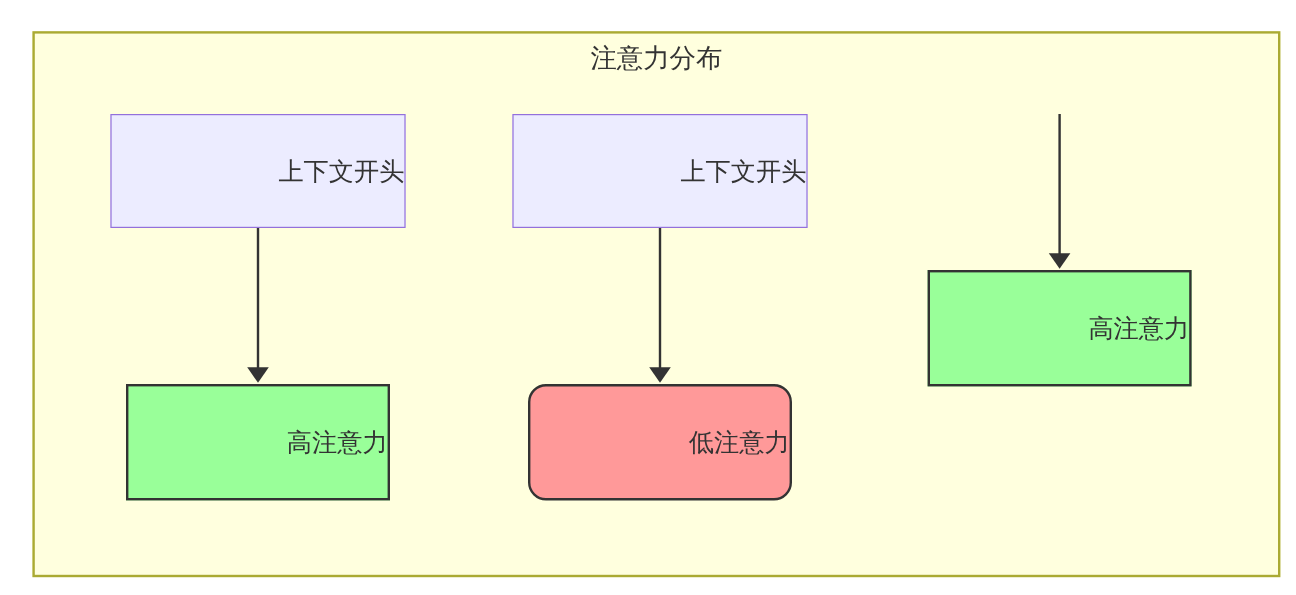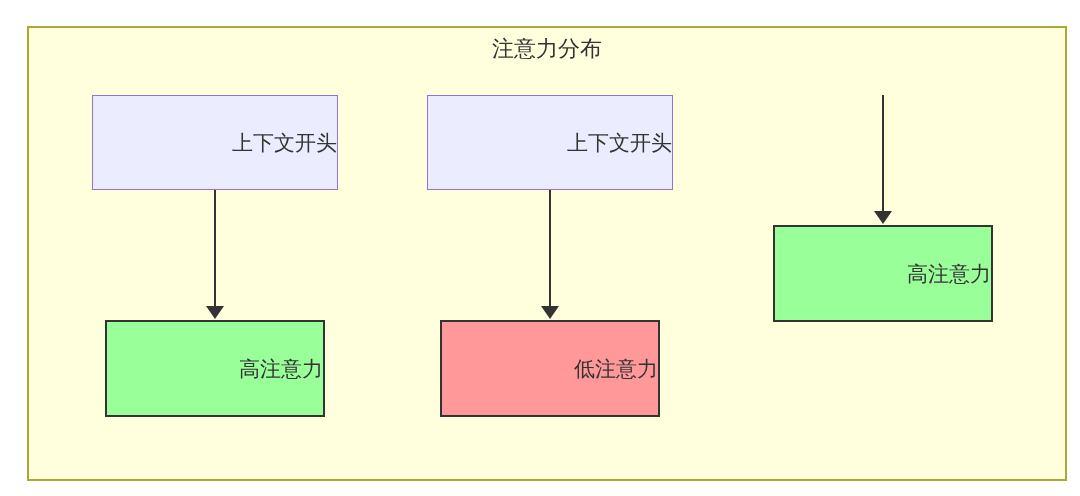--- a/index.html
+++ b/index.html
@@ -81,21 +81,21 @@
     width: 220px;
     height: 97px;
     border: 2.5px solid var(--result-border, #333333);
     display: flex;
     align-items: center;
     justify-content: flex-end;
     font-size: 21px;
     color: var(--text-color, #333333);
   }
   .result-box[data-level="high"] { background: var(--high-fill, #99ff99); }
-  .result-box[data-level="low"]  { background: var(--low-fill, #ff9999); }
+  .result-box[data-level="low"]  { background: var(--low-fill, #ff9999); border-radius: 15px; }
 </style>
 </head>
 <body>
 
 <div class="page">
   <div class="diagram-container">
     <div class="diagram-title">注意力分布</div>
 
     <div class="flow-column col-0">
       <div class="source-box">

